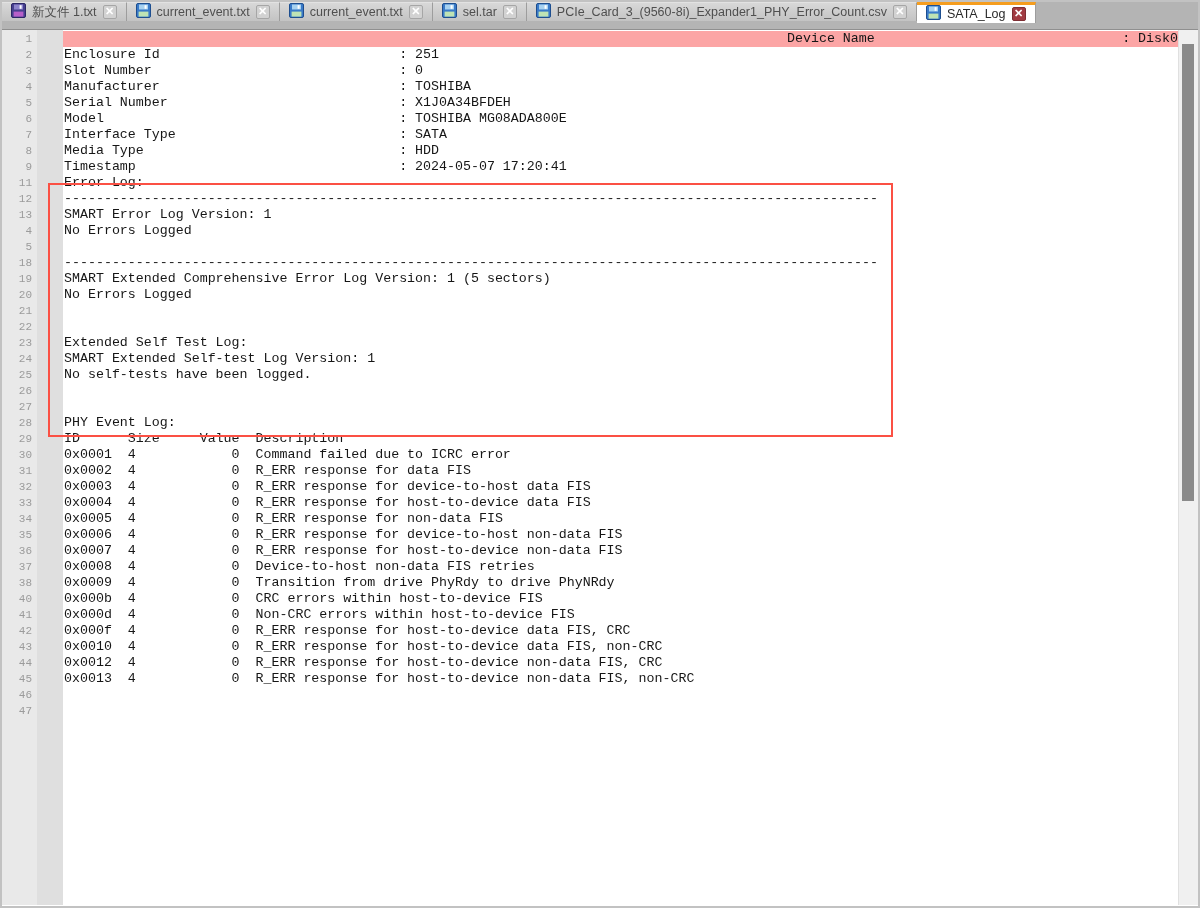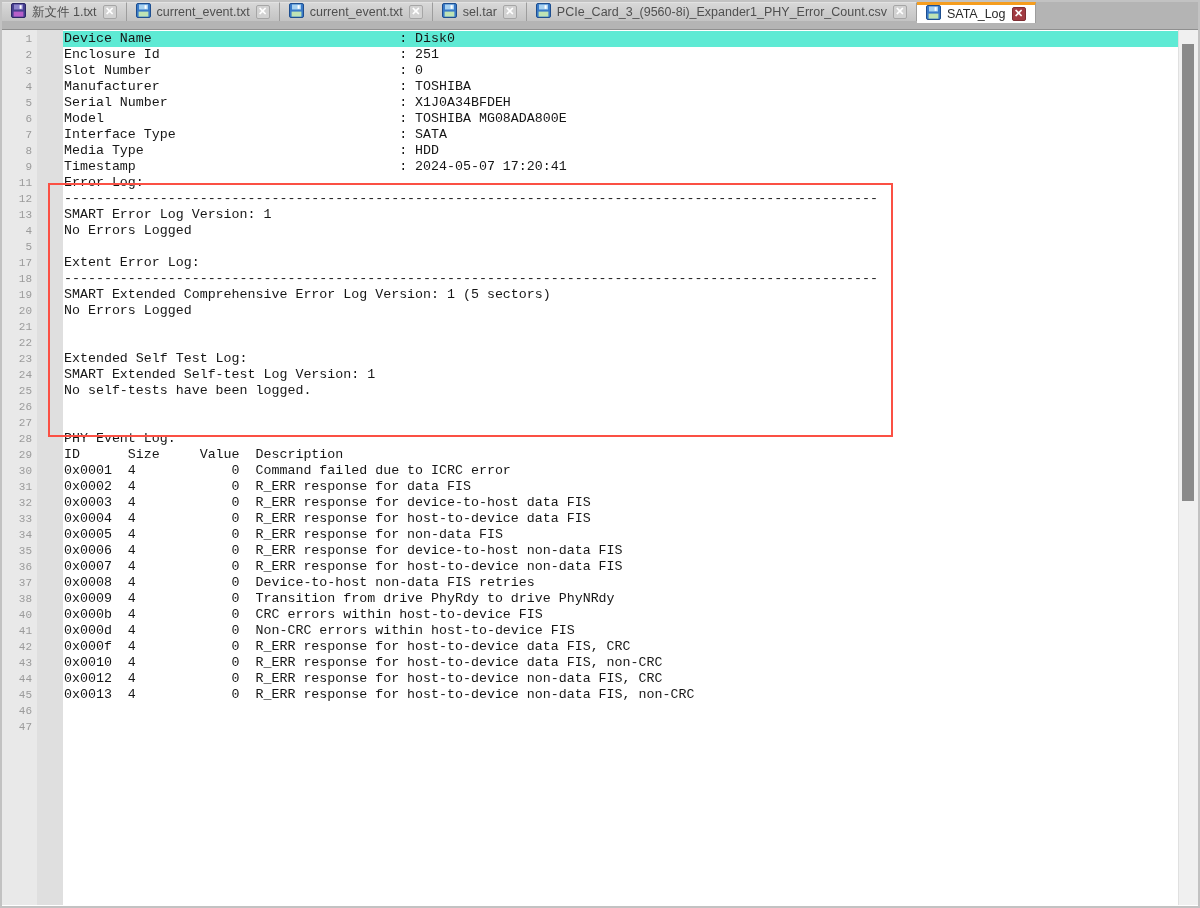--- a/index.html
+++ b/index.html
@@ -65,21 +65,21 @@
     text-align:right; padding-right:5px;
     color:#9b9b9b; font-size:11px;
   }
   .m2 { width:26px; flex:0 0 auto; }
   .ltext {
     flex:1; white-space:pre;
     font-size:13.3px; color:#161616;
     padding-left:1px;
     letter-spacing:0;
   }
-  .line.active .ltext { background:#5eead4; }
+  .line.active .ltext { background:#fca5a5;text-align:right; }
   .redbox {
     position:absolute;
     left:46px; top:153px; width:845px; height:254px;
     border:2px solid #fb5044;
     z-index:3;
     pointer-events:none;
   }
   
   .scrollbar {
     width:20px; flex:0 0 auto;
@@ -231,25 +231,20 @@
             <span class="ln">4</span>
             <span class="m2"></span>
             <span class="ltext">No Errors Logged</span>
           </div>
           <div class="line">
             <span class="ln">5</span>
             <span class="m2"></span>
             <span class="ltext"></span>
           </div>
           <div class="line">
-            <span class="ln">17</span>
-            <span class="m2"></span>
-            <span class="ltext">Extent Error Log:</span>
-          </div>
-          <div class="line">
             <span class="ln">18</span>
             <span class="m2"></span>
             <span class="ltext">------------------------------------------------------------------------------------------------------</span>
           </div>
           <div class="line">
             <span class="ln">19</span>
             <span class="m2"></span>
             <span class="ltext">SMART Extended Comprehensive Error Log Version: 1 (5 sectors)</span>
           </div>
           <div class="line">

